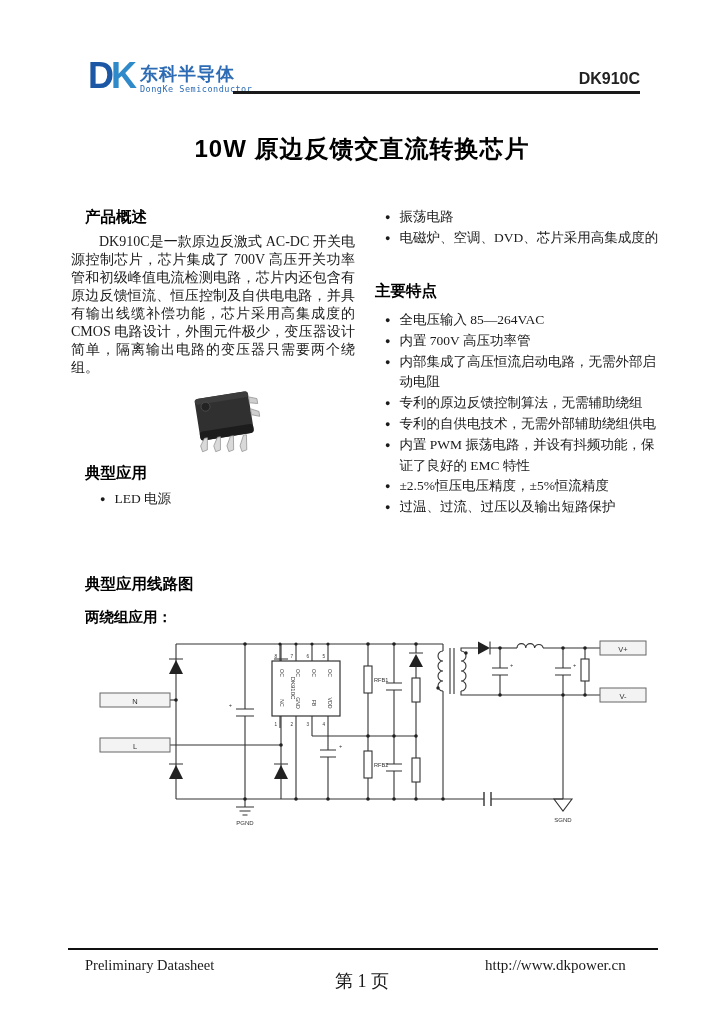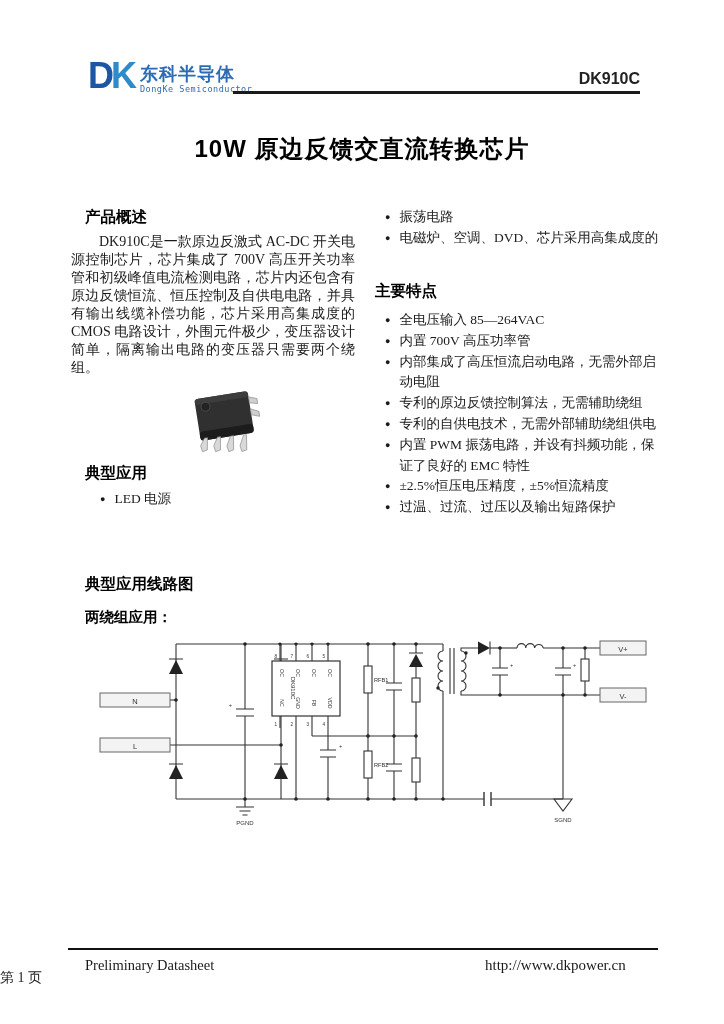--- a/index.html
+++ b/index.html
@@ -39,21 +39,21 @@
   .li{display:flex;gap:9px;font-size:13.5px;line-height:20.8px;}
   .blt{font-size:9px;line-height:20.8px;flex:0 0 auto;}
 
   
   .circuit{position:absolute;left:98px;top:626px;}
   .circuit text{font-family:"Liberation Sans",sans-serif;fill:#333;}
 
   
   .footer-rule{position:absolute;left:68px;top:948px;width:590px;height:2px;background:#111;}
   .footer-left{position:absolute;left:85px;top:957px;font-size:14.5px;}
-  .footer-center{position:absolute;left:0;top:969px;width:724px;text-align:left;font-size:14px;}
+  .footer-center{position:absolute;left:0;top:969px;width:724px;text-align:center;font-size:18px;}
   .footer-right{position:absolute;left:485px;top:957px;width:200px;text-align:left;font-size:15px;}
 </style>
 </head>
 <body>
 
 <div class="page">
 
   <div class="logo">
     <div class="logo-mark"><span class="logo-d">D</span><span class="logo-k">K</span></div>
     <div class="logo-text">

